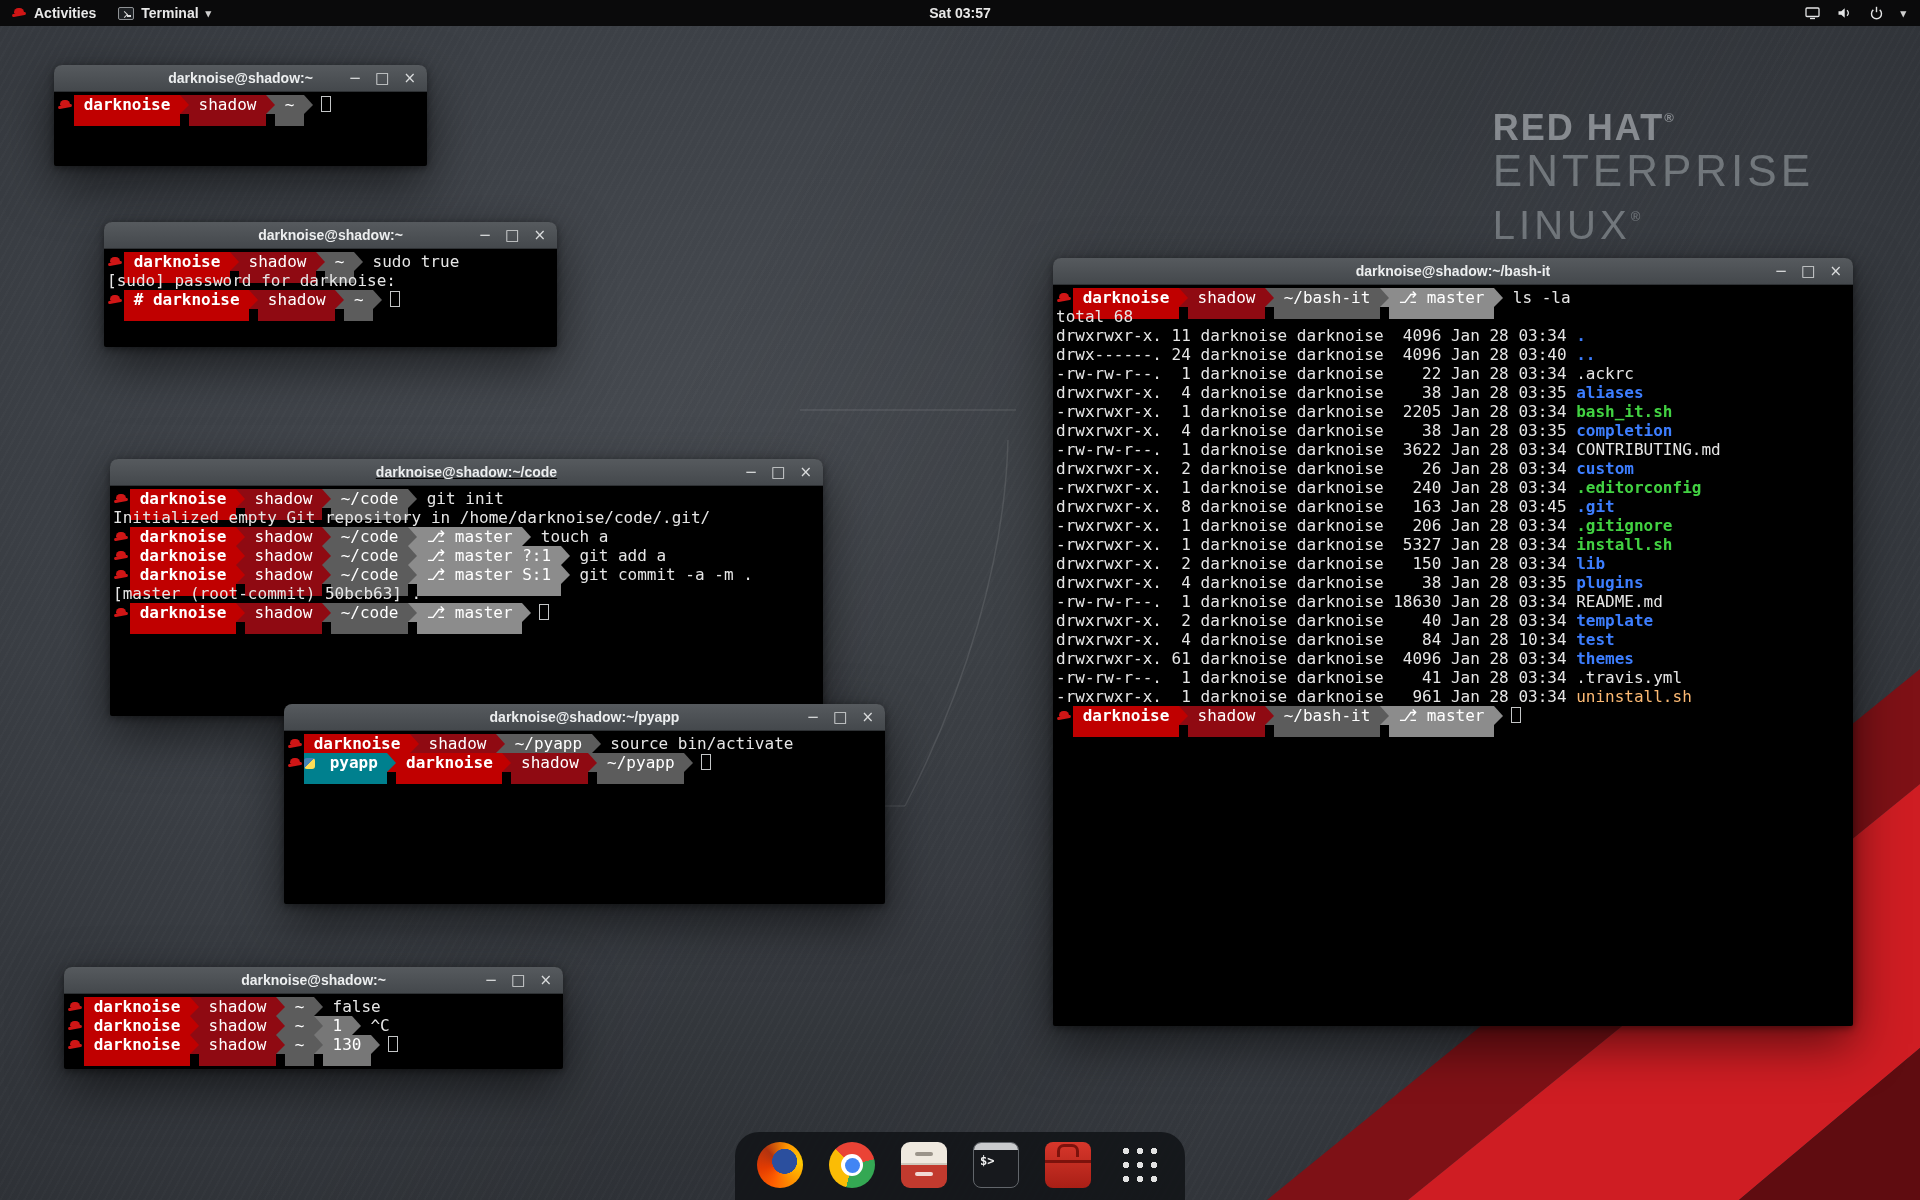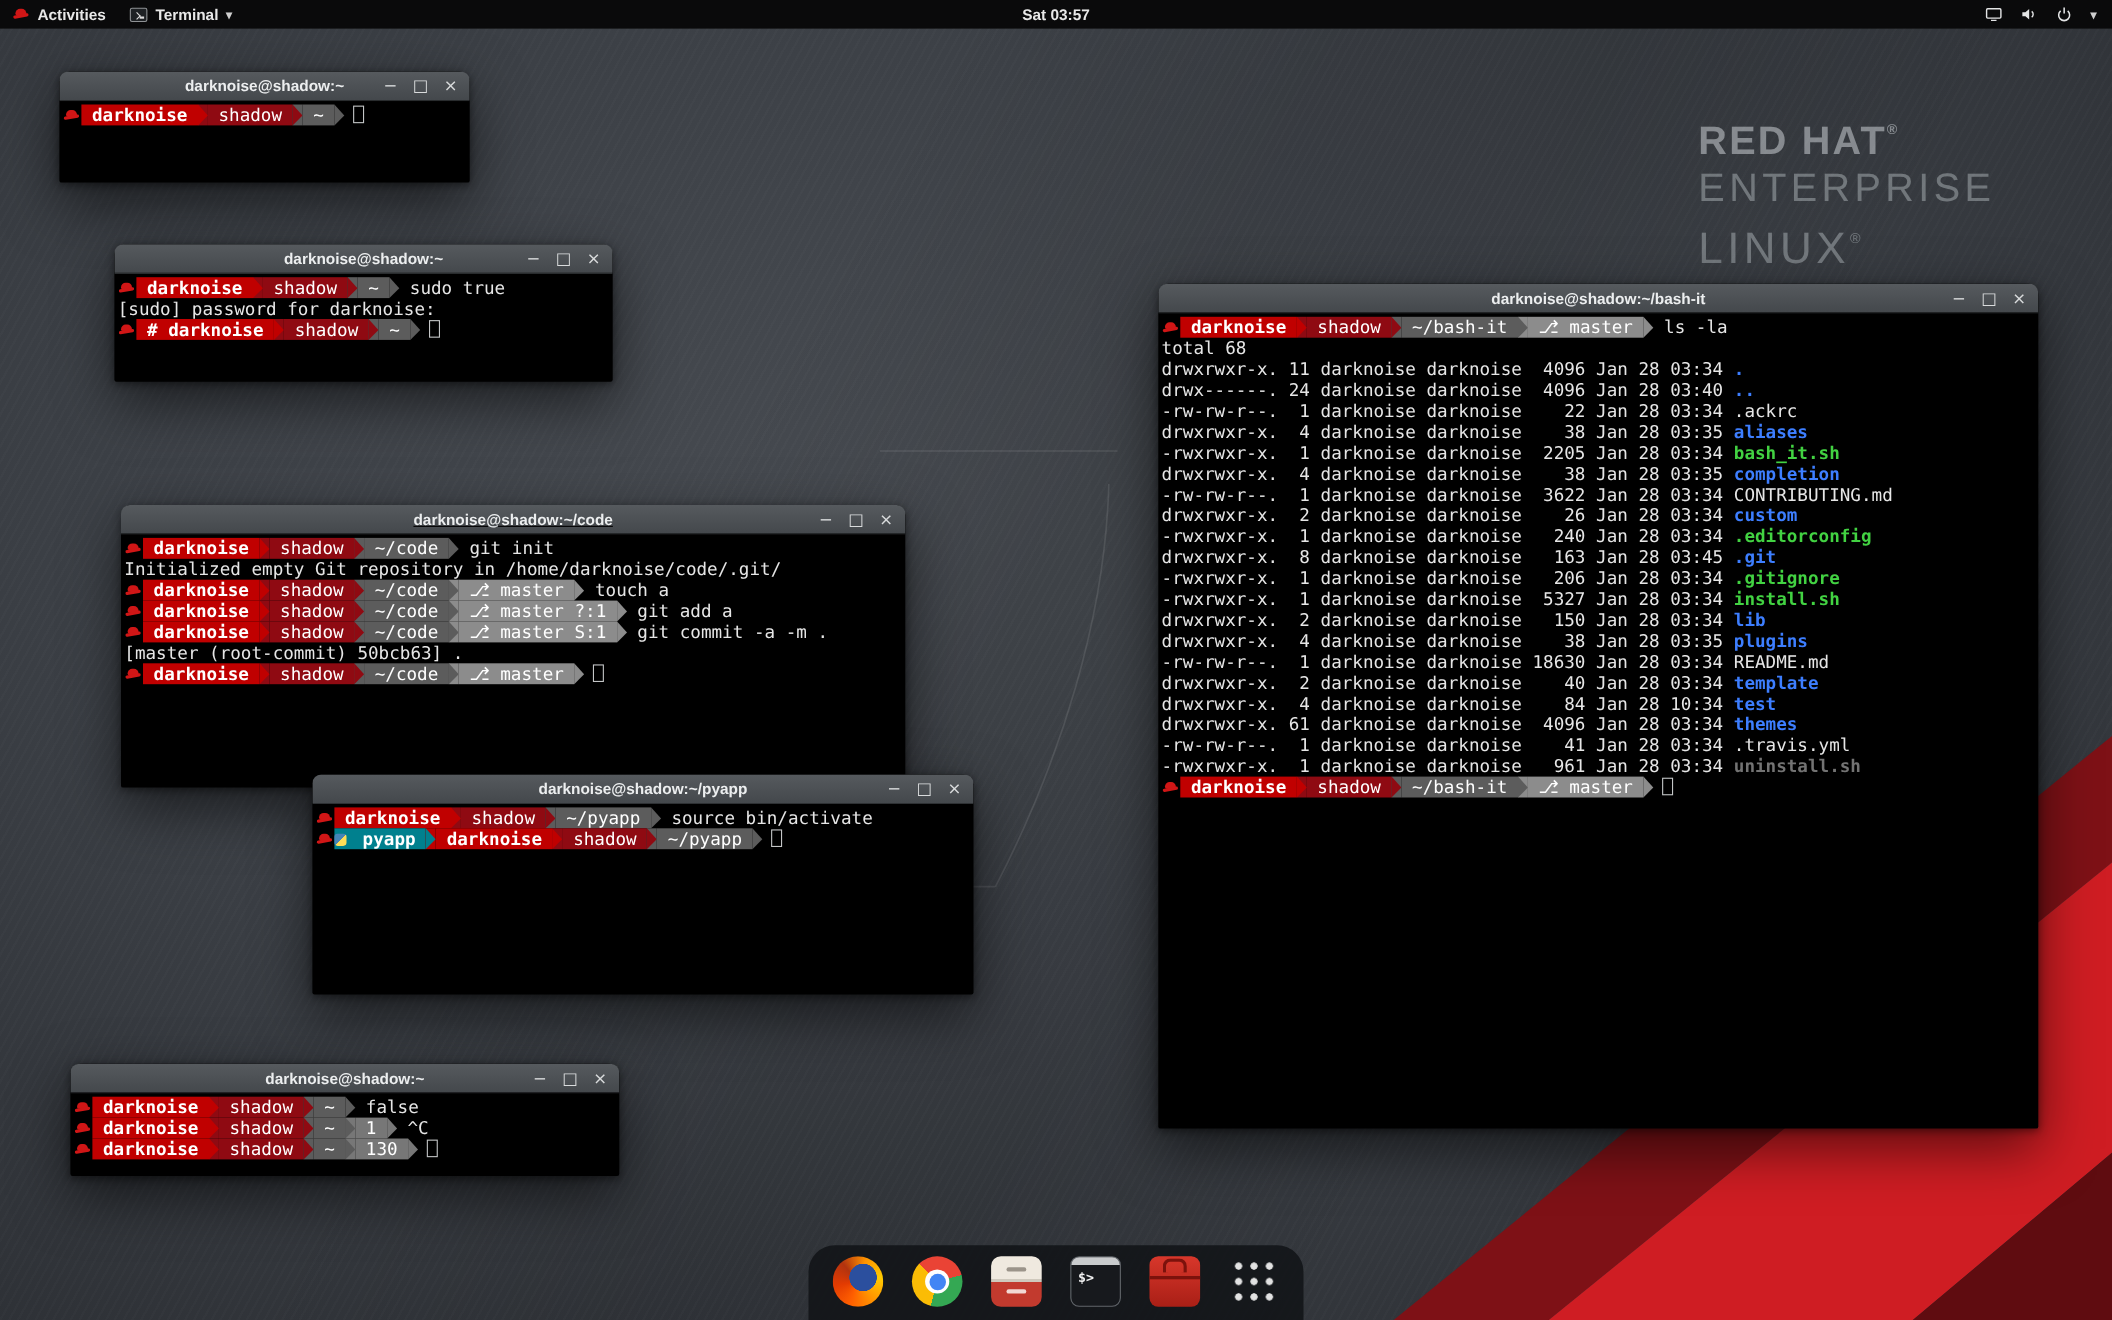--- a/index.html
+++ b/index.html
@@ -41,21 +41,21 @@
   .term-mini { position:relative; display:inline-block; width:16px; height:13px;
     background:#1e2124; border:1px solid #8f9295; border-radius:2px; }
   .term-mini::before { content:""; position:absolute; left:3px; top:4px; width:4px; height:4px;
     border-top:1.5px solid #ddd; border-right:1.5px solid #ddd; transform:rotate(45deg); }
   .term-mini::after { content:""; position:absolute; left:8px; bottom:2px; width:4px; height:1.5px; background:#ddd; }
 
   
   #branding { position:absolute; top:98px; right:106px; z-index:1; }
   #branding sup { font-size:13px; vertical-align:18px; }
   .b1 { font-size:36px; font-weight:700; letter-spacing:2px; color:rgba(230,236,240,0.46); line-height:40px; }
-  .b2 { font-size:36px; font-weight:400; letter-spacing:4px; color:rgba(230,236,240,0.34); line-height:46px; }
+  .b2 { font-size:44px; font-weight:400; letter-spacing:4px; color:rgba(230,236,240,0.34); line-height:46px; }
   .b3 { font-size:40px; font-weight:400; letter-spacing:4px; color:rgba(230,236,240,0.34); line-height:46px; }
 
   
   .window { position:absolute; background:#000; border-radius:9px 9px 2px 2px;
     box-shadow:0 18px 50px rgba(0,0,0,0.55), 0 2px 8px rgba(0,0,0,0.45); }
   .titlebar { height:27px; background:linear-gradient(#565a5e,#44484c); border-bottom:1px solid #2e3134;
     border-radius:8px 8px 0 0; display:flex; align-items:center; justify-content:center; position:relative; }
   .title { font-size:14px; font-weight:700; color:#eceeef; }
   .winbtns { position:absolute; right:11px; top:0; height:100%; display:flex; align-items:center; gap:14px; }
   .wbtn { font-family:"DejaVu Sans", sans-serif; font-size:15px; color:#d9dbdc; line-height:1; cursor:default; }
@@ -64,21 +64,21 @@
   #win-home1 { left:54px;  top:65px;  width:373px; height:101px; }
   #win-sudo  { left:104px; top:222px; width:453px; height:125px; }
   #win-code  { left:110px; top:459px; width:713px; height:257px;text-decoration:underline; }
   #win-pyapp { left:284px; top:704px; width:601px; height:200px; }
   #win-exit  { left:64px;  top:967px; width:499px; height:102px; }
   #win-bashit{ left:1053px;top:258px; width:800px; height:768px; z-index:20; }
 
   
   .tline { white-space:pre; font-family:"DejaVu Sans Mono", monospace; font-size:16px;
     line-height:19px; height:19px; color:#e6e6e6; }
-  .seg { display:inline-block; height:19px; line-height:19px; vertical-align:top; padding:0; }
+  .seg { display:inline-block; height:31px; line-height:19px; vertical-align:top; padding:0; }
   .parrow { display:inline-block; width:0; height:19px; vertical-align:top;
     border-top:10px solid transparent; border-bottom:9px solid transparent; border-left:9px solid #666; }
   .cursor { display:inline-block; width:10px; height:16px; margin:1px 0 0 8px;
     border:1px solid #c4c6c7; vertical-align:top; }
   .pyglyph { display:inline-block; width:11px; height:11px; margin-right:5px; border-radius:3px;
     background:linear-gradient(135deg,#4584b6 0 50%,#ffde57 50% 100%); vertical-align:-1px; }
 
   
   #dock { position:absolute; bottom:0; left:50%; transform:translateX(-50%); z-index:50;
     background:rgba(17,19,22,0.85); border-radius:24px 24px 0 0; padding:10px 22px 12px;
@@ -272,21 +272,21 @@
         <div class="tline"><span>drwxrwxr-x.  8 darknoise darknoise   163 Jan 28 03:45 </span><span style="color: rgb(61, 126, 255); font-weight: bold;">.git</span></div>
         <div class="tline"><span>-rwxrwxr-x.  1 darknoise darknoise   206 Jan 28 03:34 </span><span style="color: rgb(66, 210, 66); font-weight: bold;">.gitignore</span></div>
         <div class="tline"><span>-rwxrwxr-x.  1 darknoise darknoise  5327 Jan 28 03:34 </span><span style="color: rgb(66, 210, 66); font-weight: bold;">install.sh</span></div>
         <div class="tline"><span>drwxrwxr-x.  2 darknoise darknoise   150 Jan 28 03:34 </span><span style="color: rgb(61, 126, 255); font-weight: bold;">lib</span></div>
         <div class="tline"><span>drwxrwxr-x.  4 darknoise darknoise    38 Jan 28 03:35 </span><span style="color: rgb(61, 126, 255); font-weight: bold;">plugins</span></div>
         <div class="tline"><span>-rw-rw-r--.  1 darknoise darknoise 18630 Jan 28 03:34 README.md</span></div>
         <div class="tline"><span>drwxrwxr-x.  2 darknoise darknoise    40 Jan 28 03:34 </span><span style="color: rgb(61, 126, 255); font-weight: bold;">template</span></div>
         <div class="tline"><span>drwxrwxr-x.  4 darknoise darknoise    84 Jan 28 10:34 </span><span style="color: rgb(61, 126, 255); font-weight: bold;">test</span></div>
         <div class="tline"><span>drwxrwxr-x. 61 darknoise darknoise  4096 Jan 28 03:34 </span><span style="color: rgb(61, 126, 255); font-weight: bold;">themes</span></div>
         <div class="tline"><span>-rw-rw-r--.  1 darknoise darknoise    41 Jan 28 03:34 .travis.yml</span></div>
-        <div class="tline"><span>-rwxrwxr-x.  1 darknoise darknoise   961 Jan 28 03:34 </span><span style="color: #737373; font-weight: bold; margin-top: 28px;">uninstall.sh</span></div>
+        <div class="tline"><span>-rwxrwxr-x.  1 darknoise darknoise   961 Jan 28 03:34 </span><span style="color: #fdba74; font-weight: normal; margin-top: 28px;">uninstall.sh</span></div>
         <div class="tline"><span class="fedora"></span><span class="seg" style="background: rgb(192, 0, 0); color: rgb(255, 255, 255); font-weight: bold;"> darknoise </span><span class="parrow" style="border-left-color: rgb(192, 0, 0); background: rgb(143, 10, 18);"></span><span class="seg" style="background: rgb(143, 10, 18); color: rgb(255, 255, 255);"> shadow </span><span class="parrow" style="border-left-color: rgb(143, 10, 18); background: rgb(92, 92, 92);"></span><span class="seg" style="background: rgb(92, 92, 92); color: rgb(255, 255, 255);"> ~/bash-it </span><span class="parrow" style="border-left-color: rgb(92, 92, 92); background: rgb(140, 140, 140);"></span><span class="seg" style="background: rgb(140, 140, 140); color: rgb(255, 255, 255);"> ⎇ master </span><span class="parrow" style="border-left-color: rgb(140, 140, 140);"></span><span class="cursor"></span></div>
       </div>
   </div>
 
   <div id="dock">
     <div class="dicon icon-firefox"></div>
     <div class="dicon icon-chrome"></div>
     <div class="dicon icon-files"></div>
     <div class="dicon icon-terminal">
       <span class="dterm-glyph">$&gt;</span>

